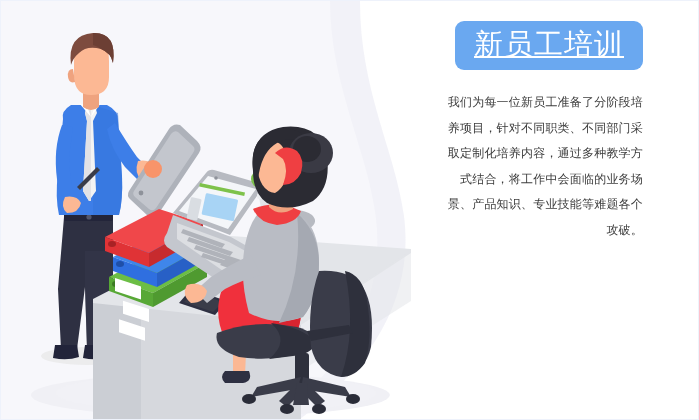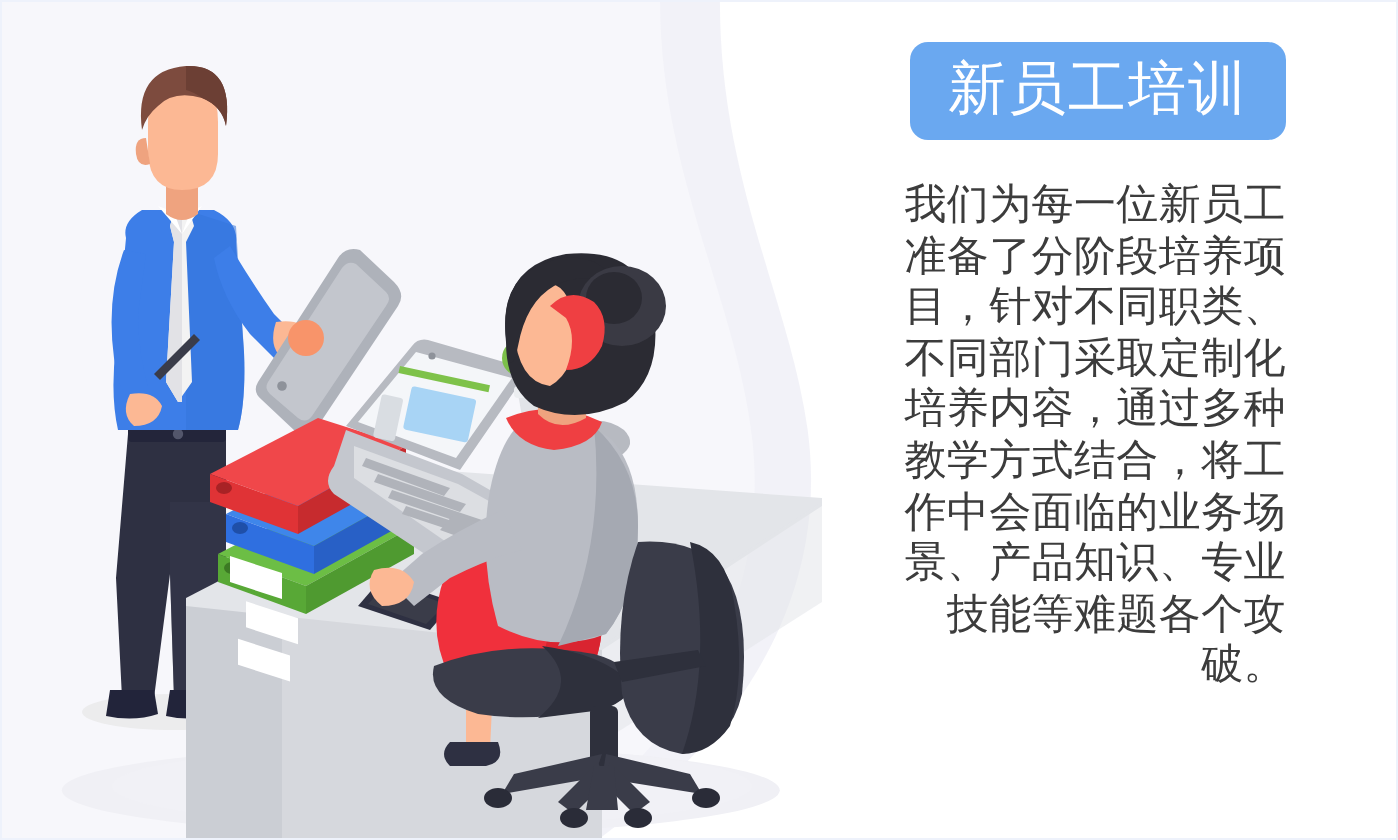--- a/index.html
+++ b/index.html
@@ -40,24 +40,25 @@
     display: inline-block;
     margin-top: 20px;
     padding: 9px 19px 11px 19px;
     border-radius: 9px;
     color: #ffffff;
     font-size: 29px;
     line-height: 1.0;
     letter-spacing: 1px;
     white-space: nowrap;
     font-family: "DejaVu Sans", "Liberation Sans", sans-serif;
+    text-decoration: underline;
   }
   .body-copy {
     margin-top: 20px;
-    font-size: 21px;
+    font-size: 12px;
     line-height: 25.6px;
     color: #3c3c3c;
     text-align: right;
     letter-spacing: 0.2px;
     word-break: break-all;
     padding-left: 8px;
   }
   
   .illus {
     position: absolute;

